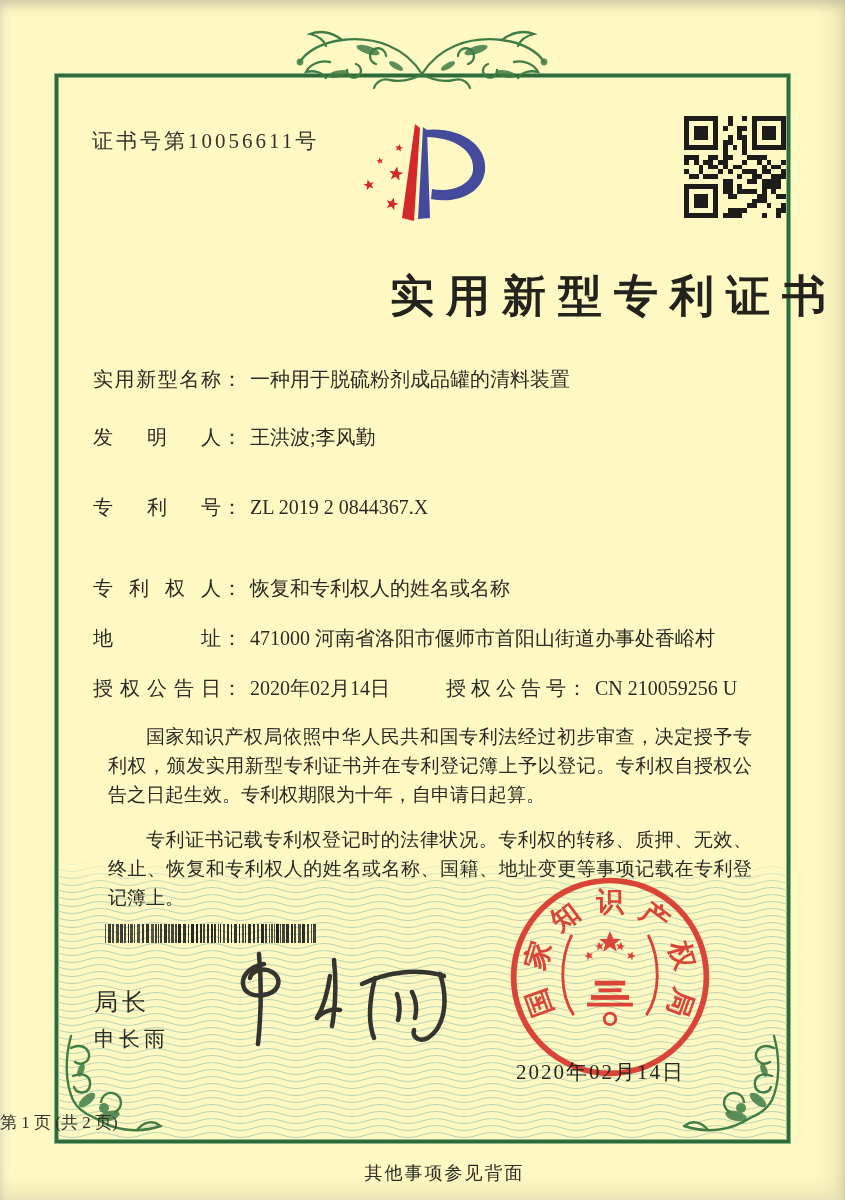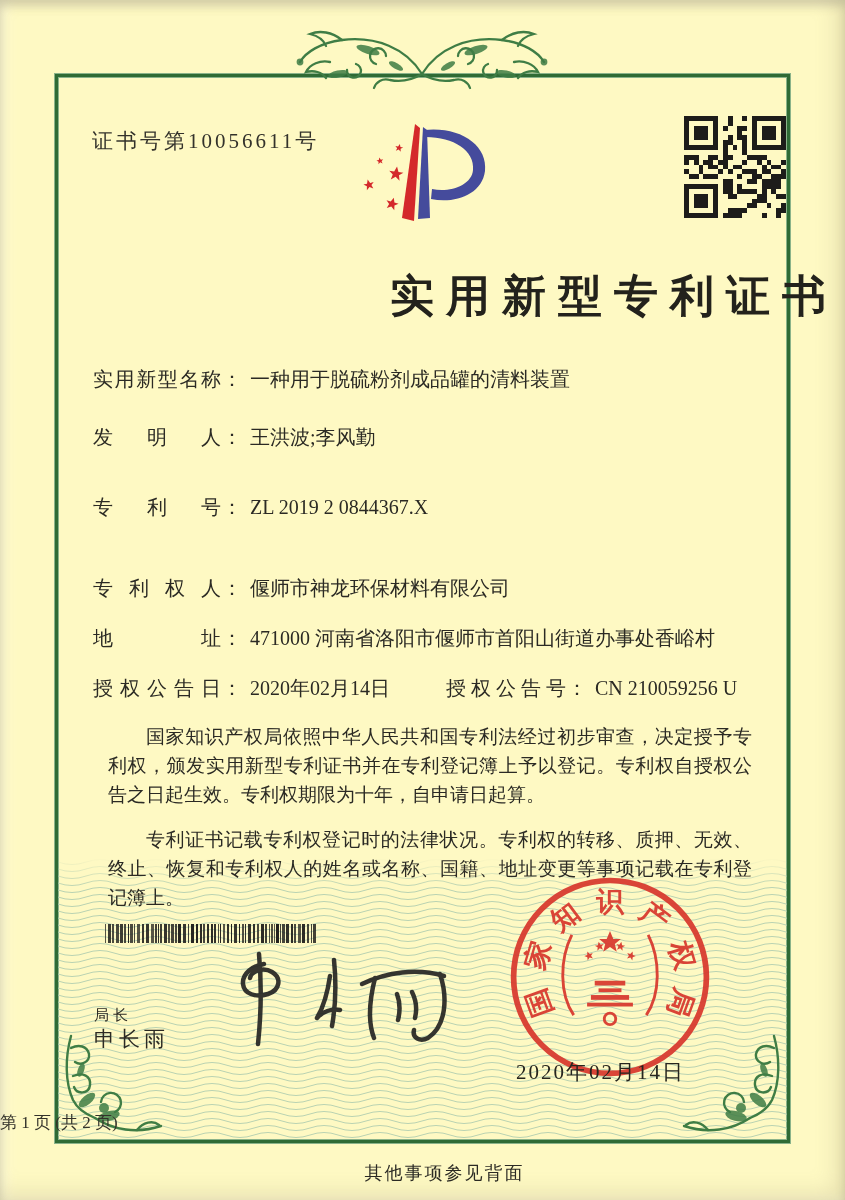--- a/index.html
+++ b/index.html
@@ -33,21 +33,21 @@
     font-size:44px;font-weight:700;letter-spacing:12px;text-indent:12px;color:#23221c;
   }
   .frow{position:absolute;left:93px;font-size:20px;white-space:nowrap;color:#2b2a24;}
   .flabel{display:inline-block;width:128px;text-align:justify;text-align-last:justify;vertical-align:bottom;}
   .fcolon{display:inline-block;margin:0 8px 0 1px;}
   .fgroup2{position:absolute;left:337px;top:0;}
   .fgroup2 .flabel{width:120px;margin-left:16px;}
   .paras{position:absolute;left:92px;top:706px;width:676px;font-size:19px;line-height:29px;text-align:justify;}
   .paras p{margin:16px;text-indent:2em;}
   .barcode{position:absolute;left:105px;top:924px;width:215px;height:19px;}
-  .director-label{position:absolute;left:94px;top:986px;font-size:15px;letter-spacing:4px;margin-top:20px;}
+  .director-label{position:absolute;left:94px;top:986px;font-size:24px;letter-spacing:4px;}
   .director-name{position:absolute;left:94px;top:1025px;font-size:21px;letter-spacing:4px;}
   .signature{position:absolute;left:212px;top:946px;width:250px;height:110px;}
   .seal{position:absolute;left:505px;top:870px;width:210px;height:210px;opacity:.93;}
   .seal-date{position:absolute;left:516px;top:1058px;font-size:21px;letter-spacing:2px;color:#26251f;}
   .page-number{position:absolute;left:0;right:0;top:1111px;text-align:left;font-size:17px;color:#33322b;}
   .back-note{position:absolute;left:0;right:0;top:1161px;text-align:center;font-size:18px;letter-spacing:2px;color:#2b2a24;padding-left:44px;}
   .seal-char{font-family:"Liberation Serif","DejaVu Serif",serif;font-weight:700;}
 </style>
 </head>
 <body>
@@ -369,21 +369,21 @@
   <div class="frow" style="top:366px">
     <span class="flabel">实用新型名称</span><span class="fcolon">：</span><span class="fvalue">一种用于脱硫粉剂成品罐的清料装置</span>
   </div>
   <div class="frow" style="top:424px">
     <span class="flabel">发明人</span><span class="fcolon">：</span><span class="fvalue">王洪波;李风勤</span>
   </div>
   <div class="frow" style="top:494px">
     <span class="flabel">专利号</span><span class="fcolon">：</span><span class="fvalue">ZL 2019 2 0844367.X</span>
   </div>
   <div class="frow" style="top:575px">
-    <span class="flabel">专利权人</span><span class="fcolon">：</span><span class="fvalue">偃师市神龙环保材料有限公司</span>
+    <span class="flabel">专利权人</span><span class="fcolon">：</span><span class="fvalue">恢复和专利权人的姓名或名称</span>
   </div>
   <div class="frow" style="top:625px">
     <span class="flabel">地址</span><span class="fcolon">：</span><span class="fvalue">471000 河南省洛阳市偃师市首阳山街道办事处香峪村</span>
   </div>
   <div class="frow" style="top:675px">
     <span class="fgroup">
       <span class="flabel">授权公告日</span><span class="fcolon">：</span><span class="fvalue">2020年02月14日</span>
     </span>
     <span class="fgroup fgroup2">
       <span class="flabel">授权公告号</span><span class="fcolon">：</span><span class="fvalue">CN 210059256 U</span>

